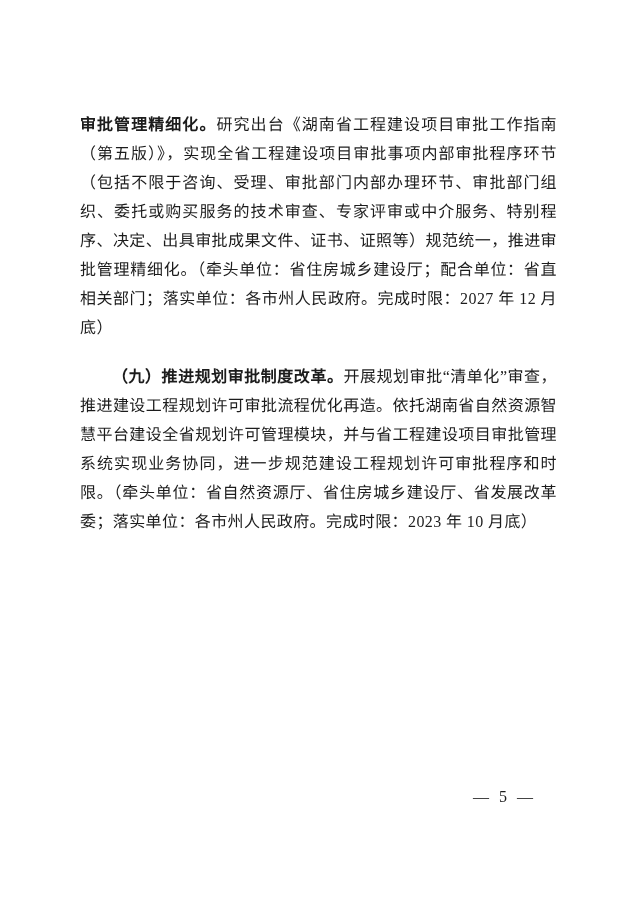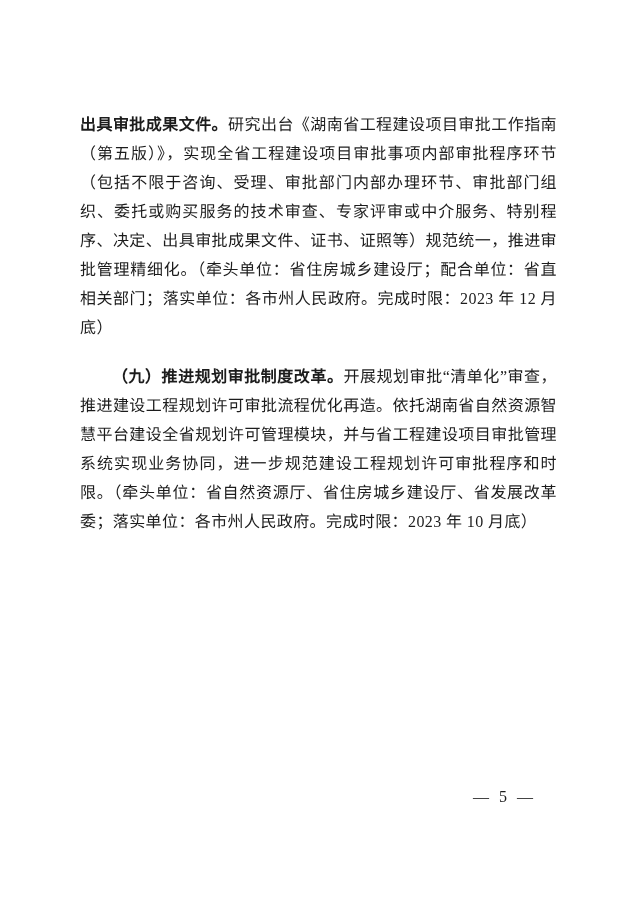--- a/index.html
+++ b/index.html
@@ -56,21 +56,21 @@
     color: #1c1c1c;
     white-space: nowrap;
   }
 </style>
 </head>
 <body>
 
 <div class="page" style="background: rgb(255, 255, 255); color: rgb(28, 28, 28);">
   <div class="content">
 
-    <p class="para"><span class="lead">出具审批成果文件。</span><span>研究出台《湖南省工程建设项目审批工作指南（第五版）》，实现全省工程建设项目审批事项内部审批程序环节（包括不限于咨询、受理、审批部门内部办理环节、审批部门组织、委托或购买服务的技术审查、专家评审或中介服务、特别程序、决定、出具审批成果文件、证书、证照等）规范统一，推进审批管理精细化。（牵头单位：省住房城乡建设厅；配合单位：省直相关部门；落实单位：各市州人民政府。完成时限：2023 年 12 月底）</span></p>
+    <p class="para"><span class="lead">审批管理精细化。</span><span>研究出台《湖南省工程建设项目审批工作指南（第五版）》，实现全省工程建设项目审批事项内部审批程序环节（包括不限于咨询、受理、审批部门内部办理环节、审批部门组织、委托或购买服务的技术审查、专家评审或中介服务、特别程序、决定、出具审批成果文件、证书、证照等）规范统一，推进审批管理精细化。（牵头单位：省住房城乡建设厅；配合单位：省直相关部门；落实单位：各市州人民政府。完成时限：2027 年 12 月底）</span></p>
 
     <p class="para indent"><span class="lead">（九）推进规划审批制度改革。</span><span>开展规划审批“清单化”审查，推进建设工程规划许可审批流程优化再造。依托湖南省自然资源智慧平台建设全省规划许可管理模块，并与省工程建设项目审批管理系统实现业务协同，进一步规范建设工程规划许可审批程序和时限。（牵头单位：省自然资源厅、省住房城乡建设厅、省发展改革委；落实单位：各市州人民政府。完成时限：2023 年 10 月底）</span></p>
 
 
   </div>
 
   <div class="footer">— 5 —</div>
 </div>
 
 </body></html>

